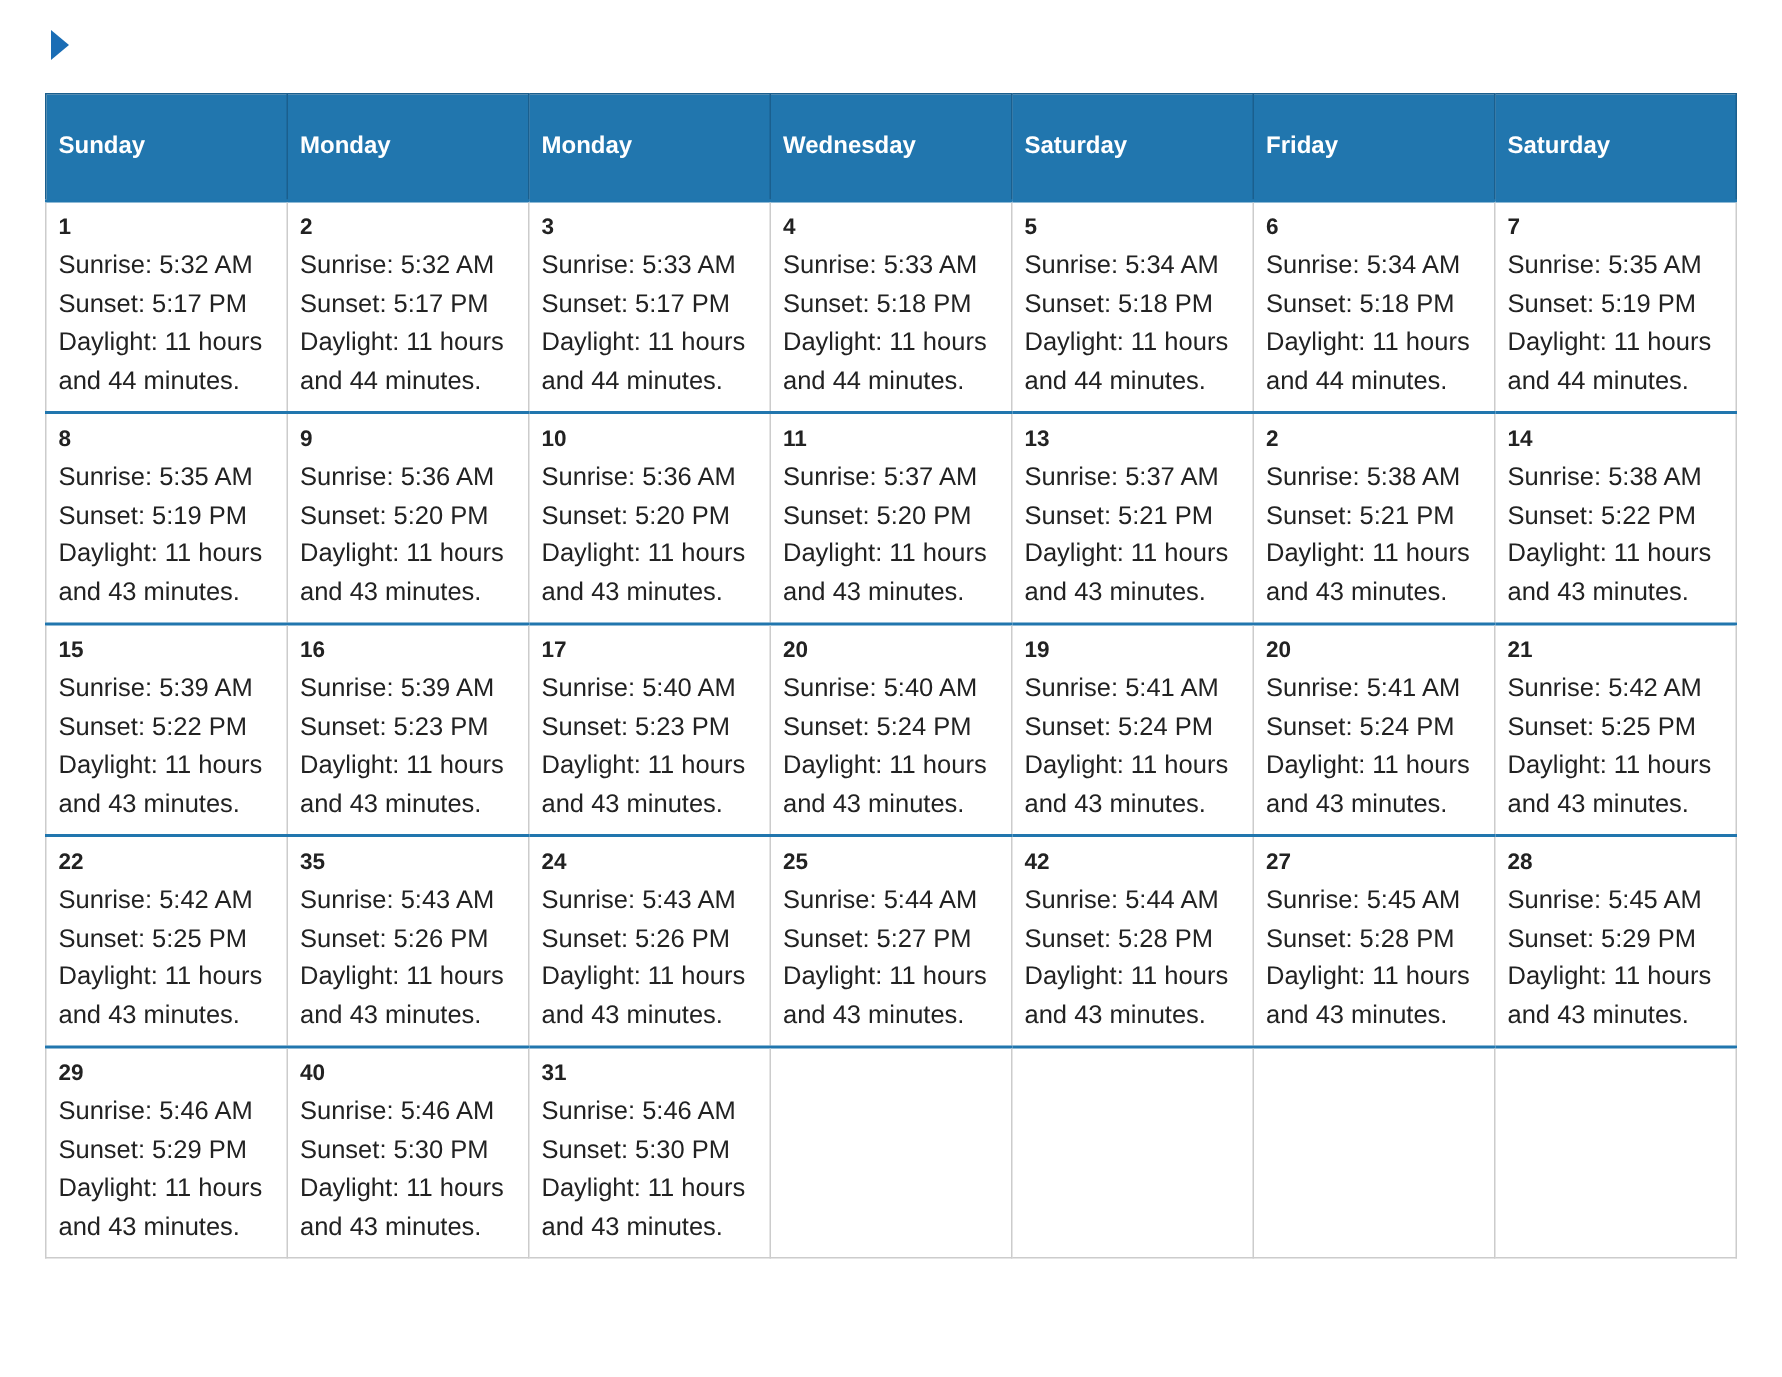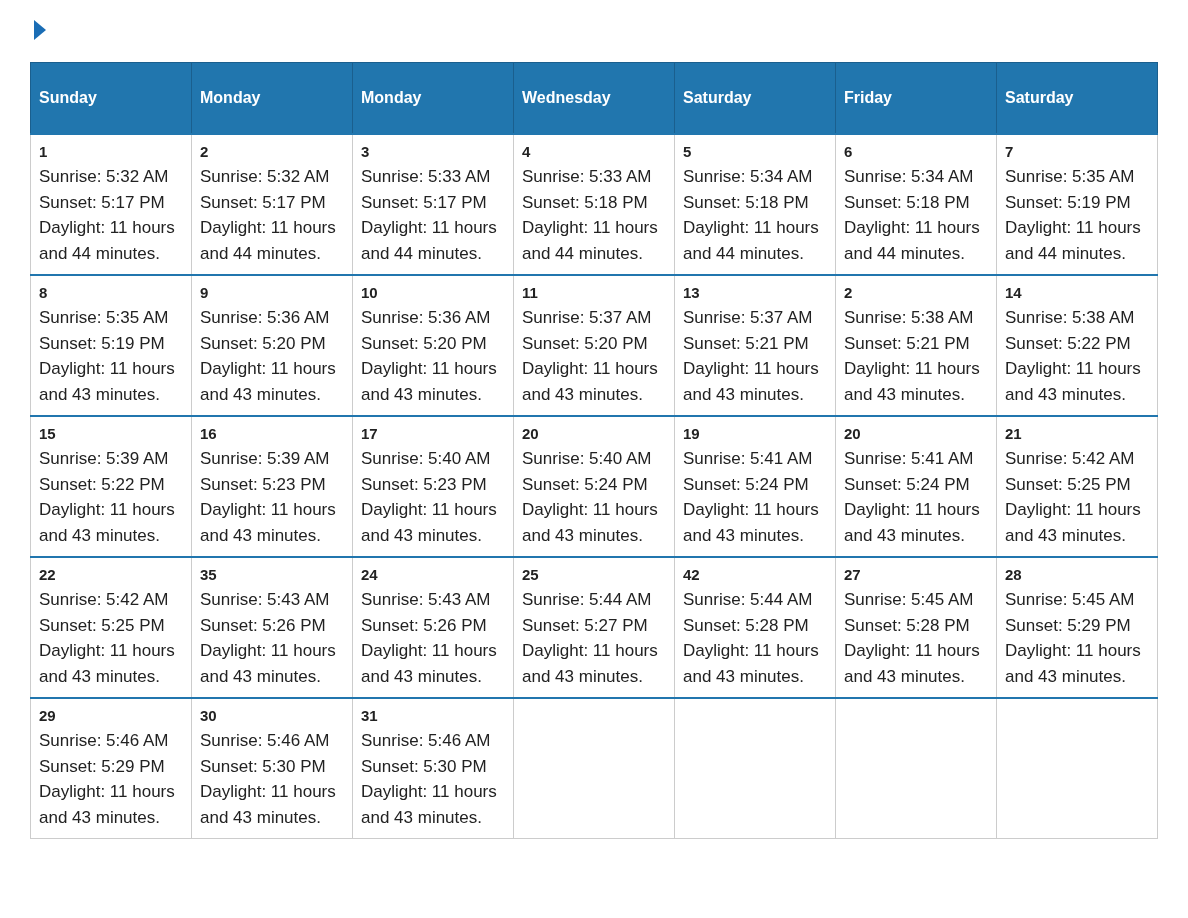--- a/index.html
+++ b/index.html
@@ -247,21 +247,21 @@
           <span class="day-number">28</span>
           <div class="day-info">Sunrise: 5:45 AM<br>Sunset: 5:29 PM<br>Daylight: 11 hours and 43 minutes.</div>
         </td>
       </tr>
       <tr>
         <td>
           <span class="day-number">29</span>
           <div class="day-info">Sunrise: 5:46 AM<br>Sunset: 5:29 PM<br>Daylight: 11 hours and 43 minutes.</div>
         </td>
         <td>
-          <span class="day-number">30</span>
+          <span class="day-number">40</span>
           <div class="day-info">Sunrise: 5:46 AM<br>Sunset: 5:30 PM<br>Daylight: 11 hours and 43 minutes.</div>
         </td>
         <td>
           <span class="day-number">31</span>
           <div class="day-info">Sunrise: 5:46 AM<br>Sunset: 5:30 PM<br>Daylight: 11 hours and 43 minutes.</div>
         </td>
         <td class="empty"></td>
         <td class="empty"></td>
         <td class="empty"></td>
         <td class="empty"></td>

